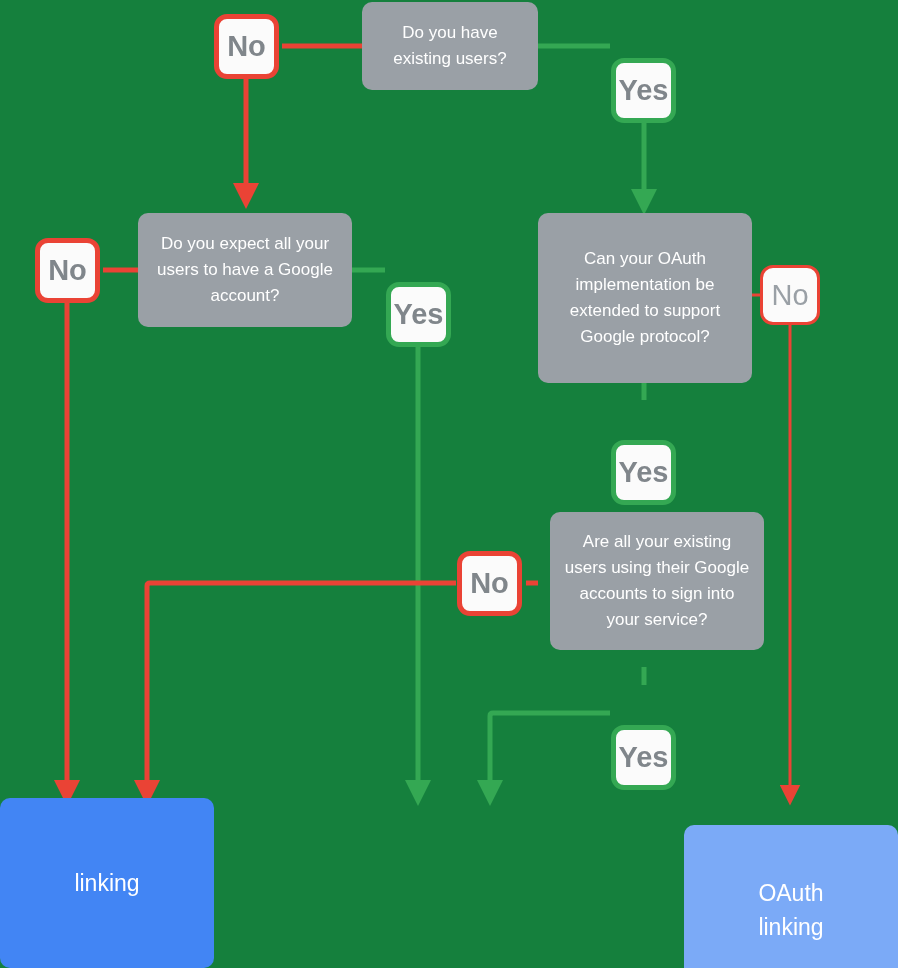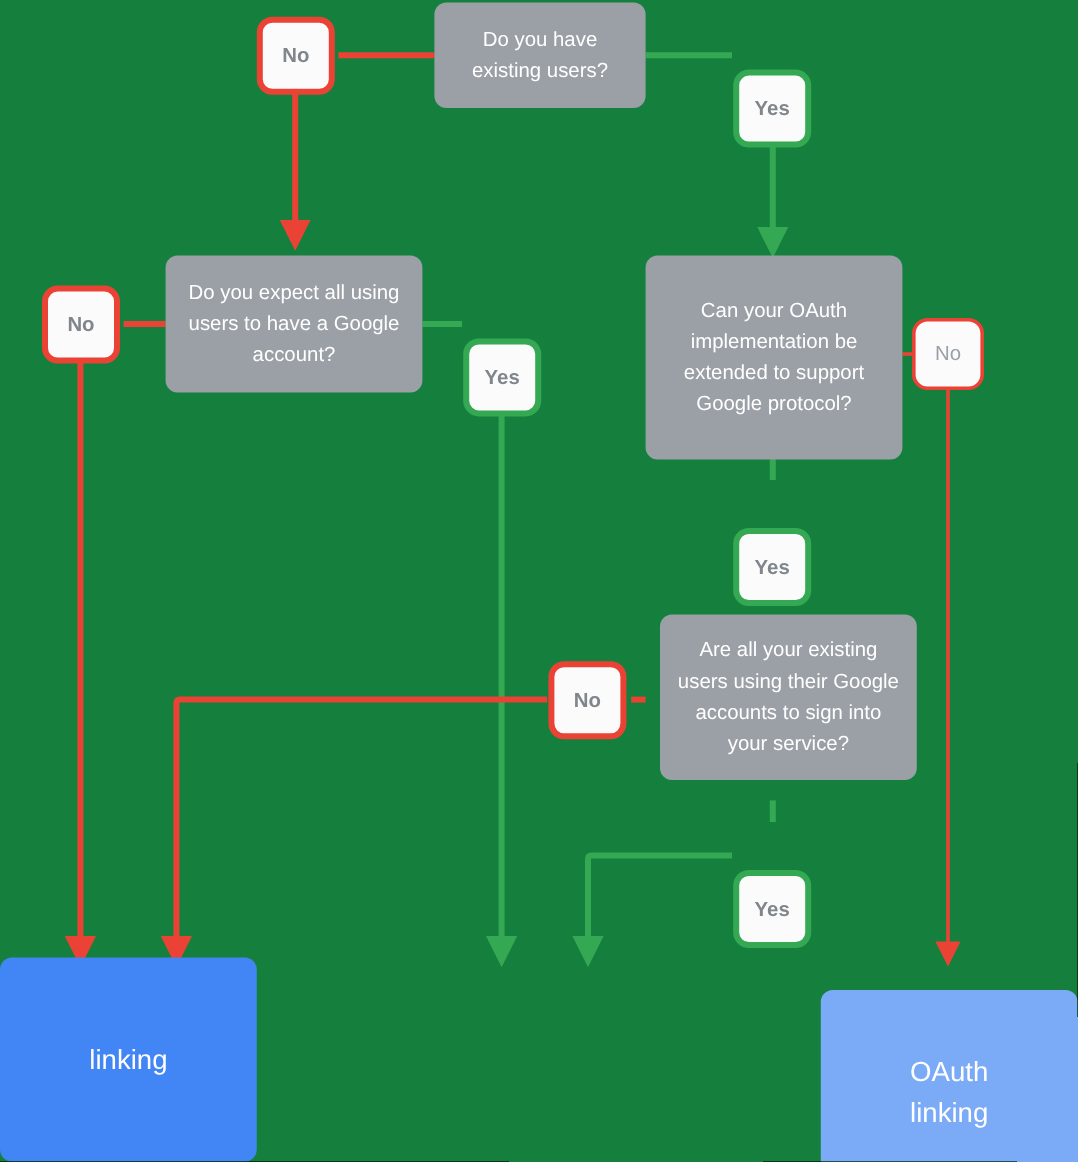--- a/index.html
+++ b/index.html
@@ -41,21 +41,21 @@
   }
 
   
   .badge {
     position: absolute;
     background: #fbfbfb;
     border-radius: 13px;
     display: flex;
     align-items: center;
     justify-content: center;
-    font-size: 17px;
+    font-size: 29px;
     font-weight: bold;
     color: #80868b;
     box-sizing: border-box;
     z-index: 5;
   }
   .badge.no  { border: 5px solid #ea4335; }
   .badge.yes { border: 5px solid #34a853; margin-top: 44px; }
   .badge.faded {
     border: 3px solid #ea4335;
     font-weight: normal;
@@ -123,21 +123,21 @@
 
     <path d="M 456 583 L 150 583 Q 147 583 147 586 L 147 793" fill="none" stroke="#ea4335" stroke-width="5" marker-end="url(#arrow-red)"></path>
 
     <line x1="644" y1="667" x2="644" y2="685" stroke="#34a853" stroke-width="5"></line>
 
     <path d="M 610 713 L 493 713 Q 490 713 490 716 L 490 793" fill="none" stroke="#34a853" stroke-width="5" marker-end="url(#arrow-green)"></path>
   </svg>
 
   <div class="qbox" style="left:362px; top:2px; width:176px; height:88px;">Do you have existing users?</div>
 
-  <div class="qbox" style="left:138px; top:213px; width:214px; height:114px;">Do you expect all using users to have a Google account?</div>
+  <div class="qbox" style="left:138px; top:213px; width:214px; height:114px;">Do you expect all your users to have a Google account?</div>
 
   <div class="qbox" style="left:538px; top:213px; width:214px; height:170px;">Can your OAuth implementation be extended to support Google protocol?</div>
 
   <div class="qbox" style="left:550px; top:500px; width:214px; height:138px;margin-top:12px;">Are all your existing users using their Google accounts to sign into your service?</div>
 
   <div class="badge no" style="left:214px; top:14px; width:65px; height:65px;">
     <span>No</span>
   </div>
 
   <div class="badge yes" style="left:611px; top:14px; width:65px; height:65px;">

